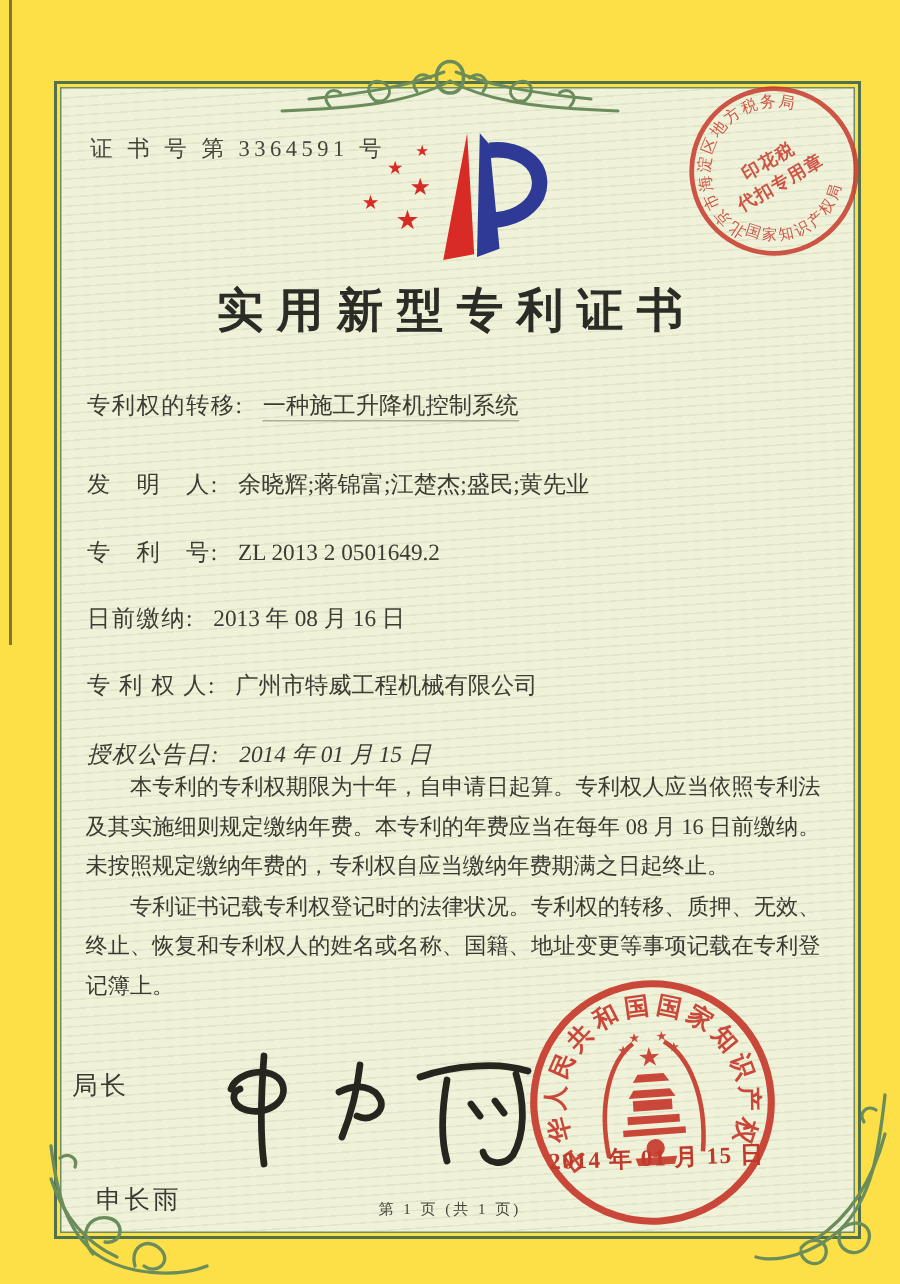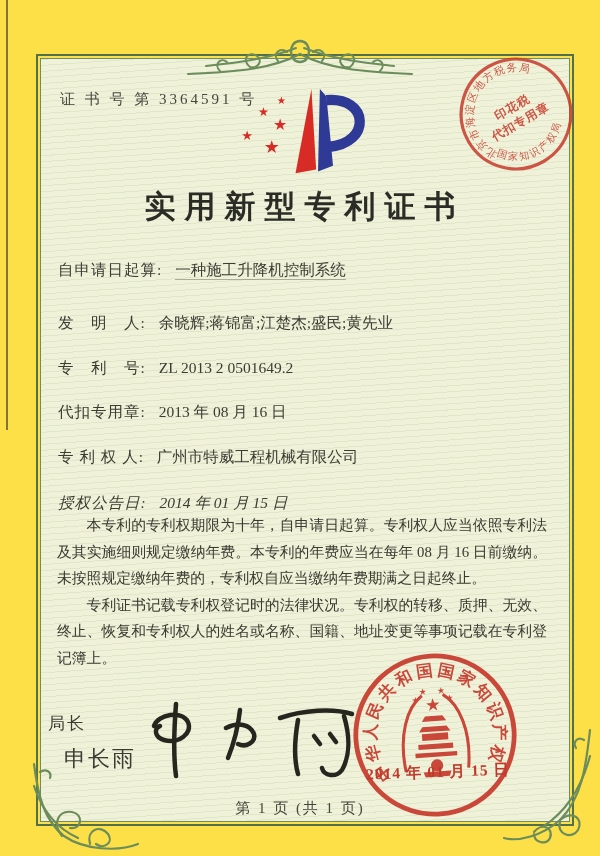--- a/index.html
+++ b/index.html
@@ -17,28 +17,28 @@
     font-size:31px;font-weight:700;letter-spacing:9px;text-indent:9px;color:#2c2c26;}
   .fields{position:absolute;left:58px;top:0;width:490px;}
   .field-row{position:absolute;left:0;font-size:15.5px;white-space:nowrap;color:#3c3c33;}
   .field-row .lab{letter-spacing:1px;}
   .field-row .val{margin-left:9px;}
   .val-underline{border-bottom:1px solid rgba(90,90,70,.45);padding-bottom:1px;}
   .body-text{position:absolute;left:57px;top:512px;width:490px;font-size:14.8px;
     line-height:26.5px;text-align:justify;color:#3a3a30;}
   .body-text p{margin:0;text-indent:2em;}
   .signer-title{position:absolute;left:48px;top:712px;font-size:17px;letter-spacing:2px;}
-  .signer-name{position:absolute;left:64px;top:744px;font-size:22px;letter-spacing:2px;}
+  .signer-name{position:absolute;left:64px;top:788px;font-size:17px;letter-spacing:2px;}
   .signature{position:absolute;left:138px;top:688px;}
   .grant-seal{position:absolute;left:348px;top:648px;transform:rotate(-4deg);opacity:.92;}
   .grant-date{position:absolute;left:366px;top:762px;font-size:15.5px;color:#bf3a2a;
     letter-spacing:1px;transform:rotate(-2deg);font-weight:600;}
   .tax-seal{position:absolute;left:452px;top:50px;transform:rotate(-30deg);opacity:.85;}
   .footer{position:absolute;left:0;top:799px;width:600px;text-align:center;
-    font-size:15px;letter-spacing:2px;color:#46463c;}
+    font-size:10px;letter-spacing:2px;color:#46463c;}
 </style>
 </head>
 <body>
 
 <div class="paper">
 
   <div class="scan-line"></div>
 
   <div class="frame">
     <div class="frame-inner"></div>
@@ -90,33 +90,33 @@
     </g>
     <polygon points="89,4 72,94 94,90" fill="#d92b26"></polygon>
     <polygon points="98,4 96,92 112,86 105,12" fill="#2e3a96"></polygon>
     <path d="M 105,16 C 150,12 154,62 107,66" stroke="#2e3a96" stroke-width="11" fill="none"></path>
   </svg>
 
   <div class="title">实用新型专利证书</div>
 
   <div class="fields">
     <div class="field-row" style="top:260px;">
-      <span class="lab">自申请日起算:</span>
+      <span class="lab">专利权的转移:</span>
       <span class="val val-underline">一种施工升降机控制系统</span>
     </div>
     <div class="field-row" style="top:313px;">
       <span class="lab">发　明　人:</span>
       <span class="val">余晓辉;蒋锦富;江楚杰;盛民;黄先业</span>
     </div>
     <div class="field-row" style="top:358px;">
       <span class="lab">专　利　号:</span>
       <span class="val">ZL 2013 2 0501649.2</span>
     </div>
     <div class="field-row" style="top:402px;">
-      <span class="lab">代扣专用章:</span>
+      <span class="lab">日前缴纳:</span>
       <span class="val">2013 年 08 月 16 日</span>
     </div>
     <div class="field-row" style="top:447px;">
       <span class="lab">专 利 权 人:</span>
       <span class="val">广州市特威工程机械有限公司</span>
     </div>
     <div class="field-row" style="top:493px;font-style:italic;">
       <span class="lab">授权公告日:</span>
       <span class="val">2014 年 01 月 15 日</span>
     </div>

